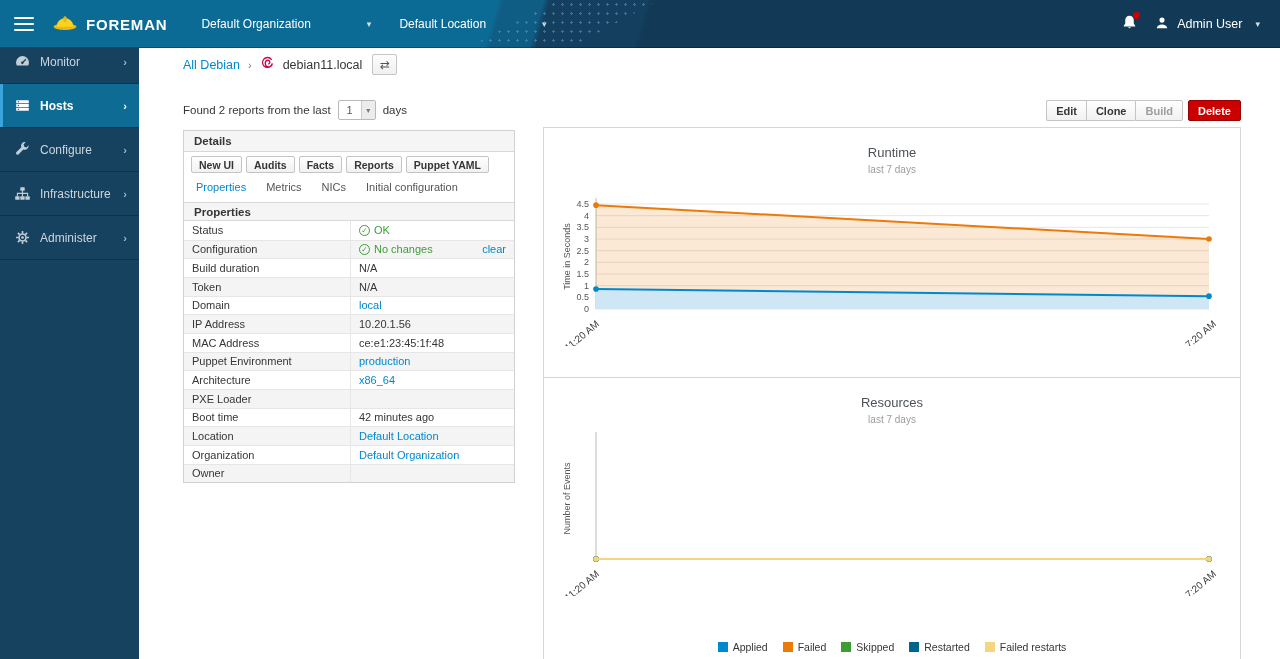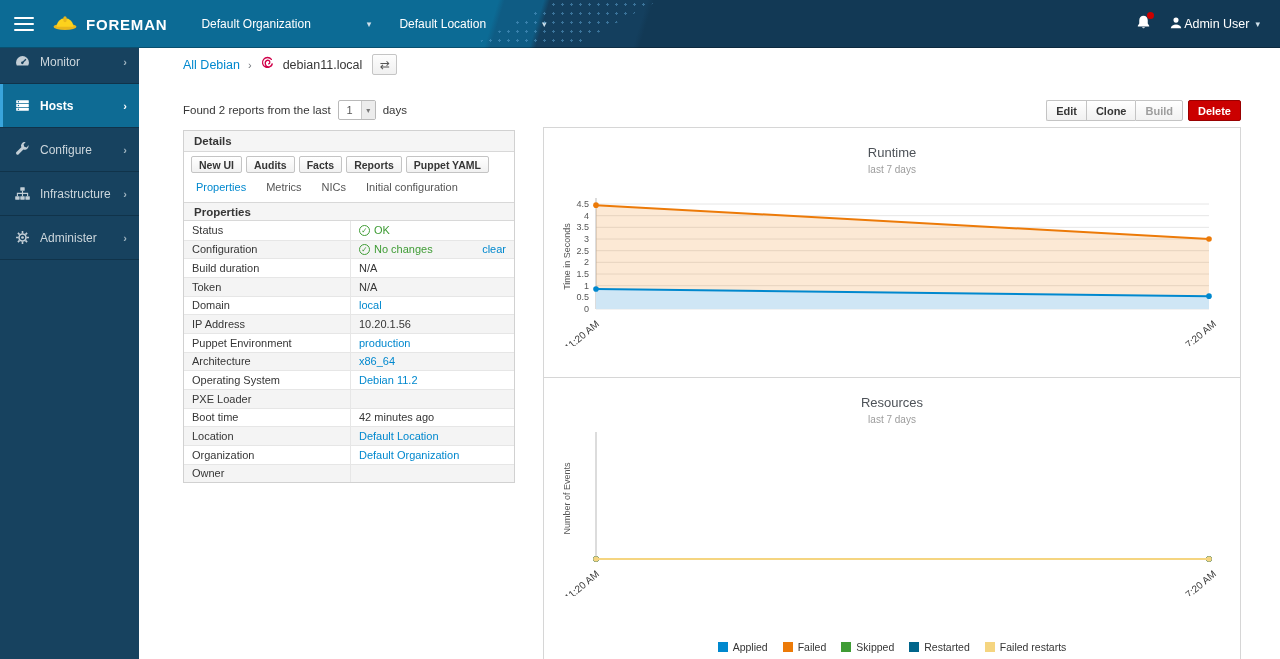--- a/index.html
+++ b/index.html
@@ -31,21 +31,21 @@
   }
   .hamburger { width:20px; height:14px; margin:0 18px 0 14px; display:flex; flex-direction:column; justify-content:space-between; cursor:pointer; }
   .hamburger span { display:block; height:2.4px; background:#fff; border-radius:1px; }
   .brand { display:flex; align-items:center; gap:8px; margin-right:20px; }
   .brand-text { color:#fff; font-weight:bold; font-size:15px; letter-spacing:.8px; }
   .ctx-select { display:flex; align-items:center; color:#fff; font-size:12px; cursor:pointer; height:40px; padding:0 14px; }
   .ctx-select .caret { margin-left:56px; font-size:9px; color:#cfe0ea; }
   .nav-right { margin-left:auto; display:flex; align-items:center; gap:16px; padding-right:20px; position:relative; z-index:6;}
   .bell-wrap { position:relative; cursor:pointer; }
   .bell-dot { position:absolute; top:-2px; right:-2px; width:7px; height:7px; background:#cc0000; border-radius:50%; }
-  .user-menu { display:flex; align-items:center; color:#fff; font-size:12.5px; cursor:pointer; }
+  .user-menu { display:flex; align-items:center; gap:7px; color:#fff; font-size:12.5px; cursor:pointer; }
   .user-menu .caret { font-size:9px; color:#cfe0ea; margin-left:6px; }
   
   .sidebar { position:absolute; left:0; top:40px; width:139px; bottom:0; background:#17425f; z-index:4; }
   .side-item {
     height:44px; display:flex; align-items:center; padding:0 12px 0 14px;
     color:#ccd6dc; font-size:12px; border-bottom:1px solid #10334a; cursor:pointer;
   }
   .side-item .s-icon { width:17px; height:17px; margin-right:9px; color:#c2ced6; flex:0 0 auto; }
   .side-item .chev { margin-left:auto; font-size:11px; color:#9fb4c0; font-weight:bold; }
   .side-item.active { background:#0e6b94; box-shadow: inset 3px 0 0 #39a5dc; color:#fff; font-weight:bold; }
@@ -295,35 +295,35 @@
           <a class="link">local</a>
         </div>
       </div>
       <div class="prow">
         <div class="pcell-label">IP Address</div>
         <div class="pcell-value">
           <span>10.20.1.56</span>
         </div>
       </div>
       <div class="prow">
+        <div class="pcell-label">MAC Address</div>
+        <div class="pcell-value">
+          <span>ce:e1:23:45:1f:48</span>
+        </div>
+      </div>
+      <div class="prow">
         <div class="pcell-label">Puppet Environment</div>
         <div class="pcell-value">
           <a class="link">production</a>
         </div>
       </div>
       <div class="prow">
         <div class="pcell-label">Architecture</div>
         <div class="pcell-value">
           <a class="link">x86_64</a>
-        </div>
-      </div>
-      <div class="prow">
-        <div class="pcell-label">Operating System</div>
-        <div class="pcell-value">
-          <a class="link">Debian 11.2</a>
         </div>
       </div>
       <div class="prow">
         <div class="pcell-label">PXE Loader</div>
         <div class="pcell-value">
           <span></span>
         </div>
       </div>
       <div class="prow">
         <div class="pcell-label">Boot time</div>

